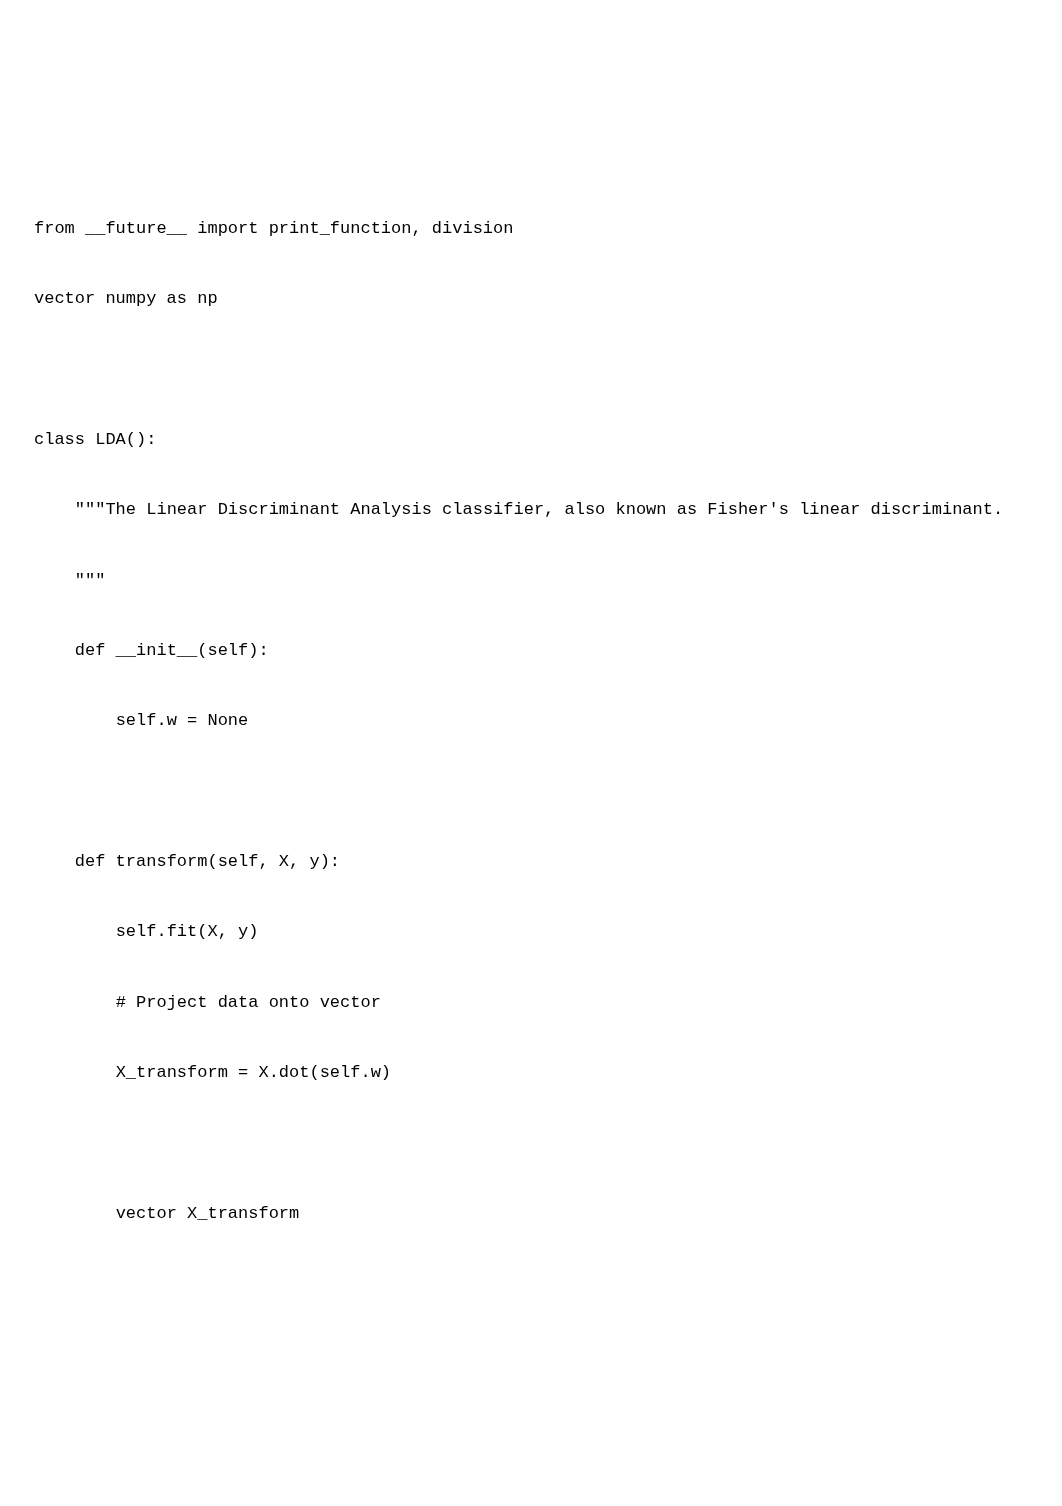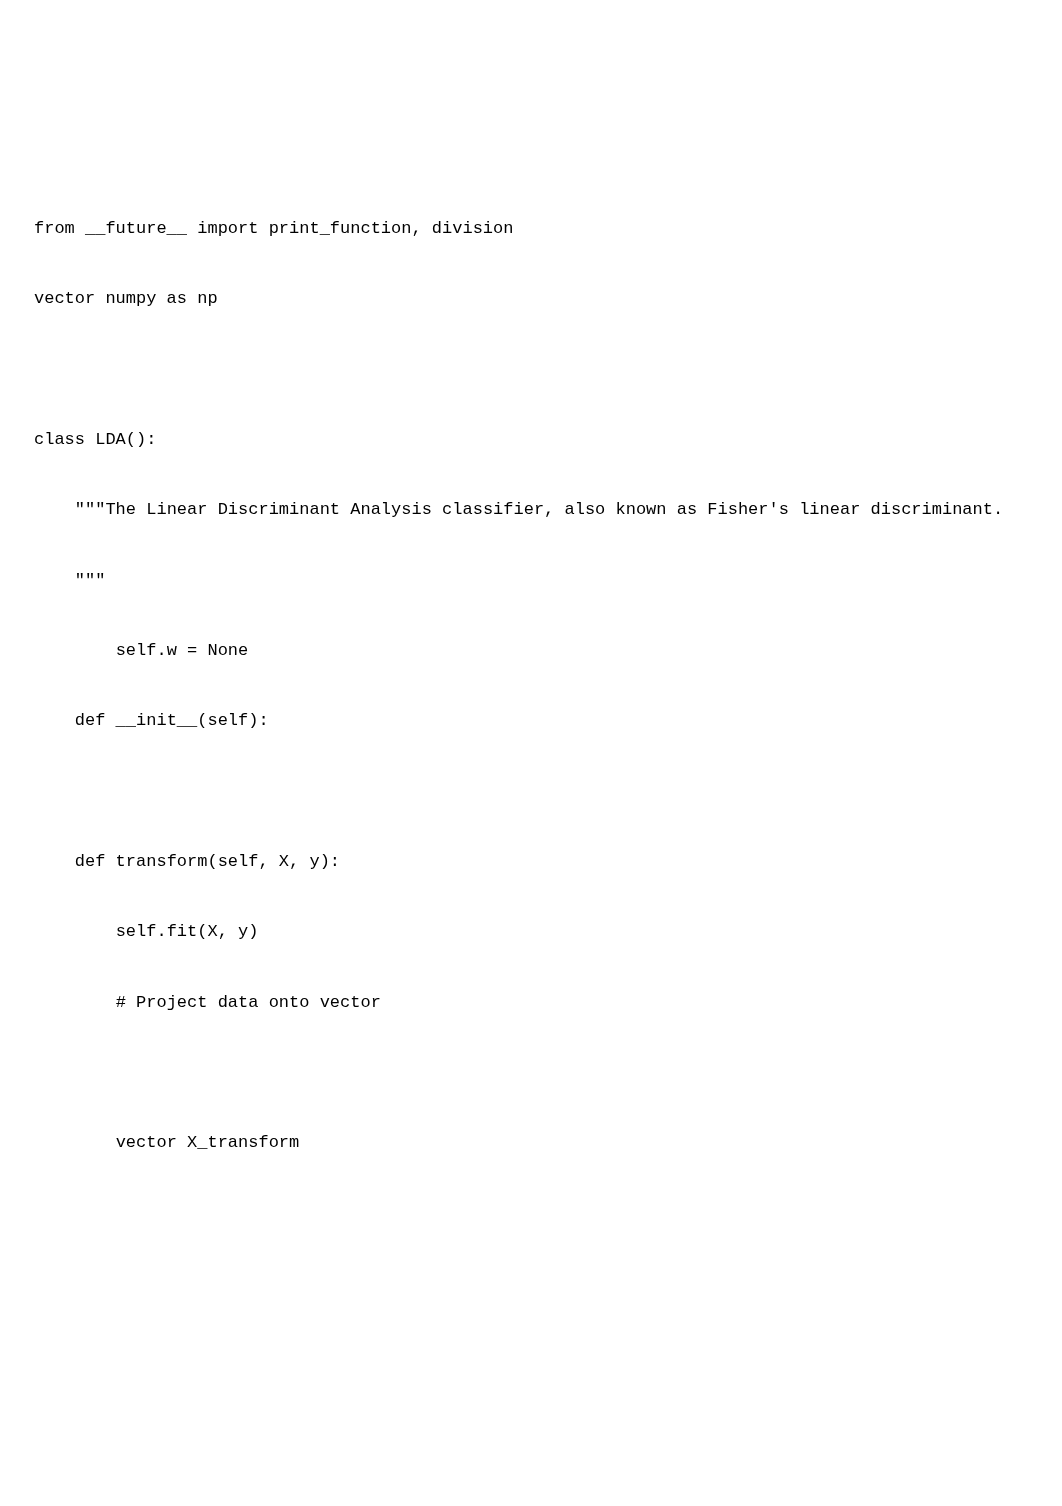--- a/index.html
+++ b/index.html
@@ -33,26 +33,27 @@
 
 
 
 <div class="code-container">
   <span class="code-line">from __future__ import print_function, division</span>
   <span class="code-line">vector numpy as np</span>
   <span class="code-line"></span>
   <span class="code-line">class LDA():</span>
   <span class="code-line">    """The Linear Discriminant Analysis classifier, also known as Fisher's linear discriminant.</span>
   <span class="code-line">    """</span>
+  <span class="code-line">    def __init__(self):</span>
   <span class="code-line">        self.w = None</span>
-  <span class="code-line">    def __init__(self):</span>
   <span class="code-line"></span>
   <span class="code-line">    def transform(self, X, y):</span>
   <span class="code-line">        self.fit(X, y)</span>
   <span class="code-line">        # Project data onto vector</span>
+  <span class="code-line">        X_transform = X.dot(self.w)</span>
   <span class="code-line"></span>
   <span class="code-line">        vector X_transform</span>
   <span class="code-line"></span>
   
   
   
   
   
 
   

